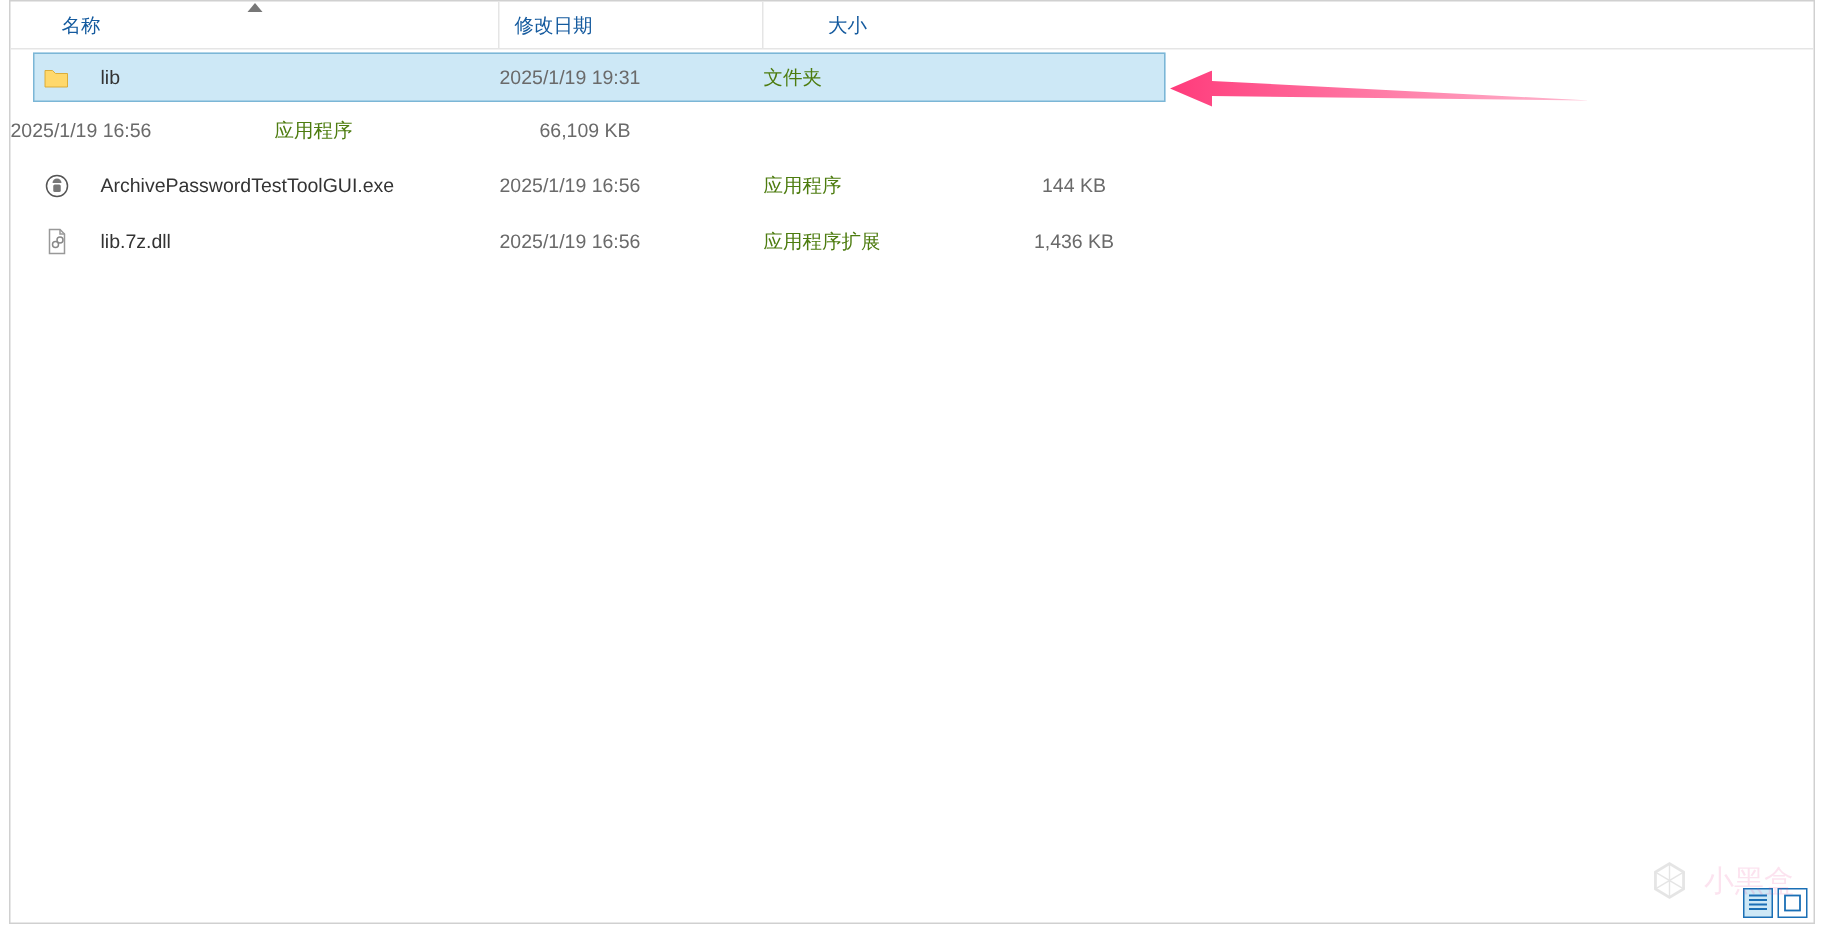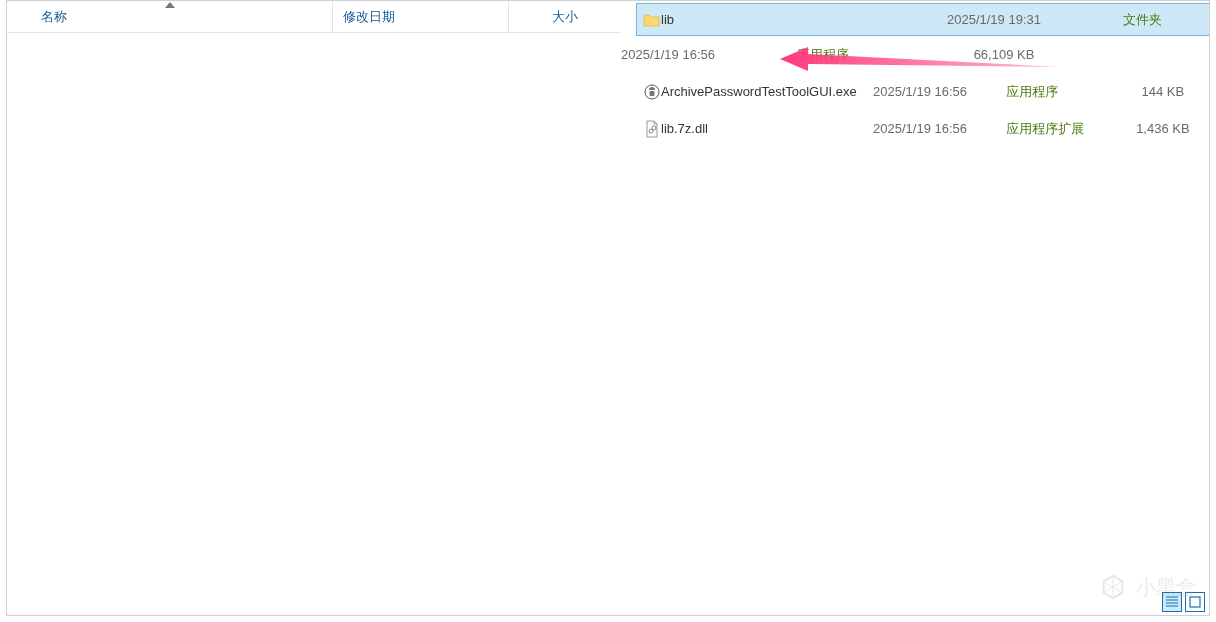--- a/index.html
+++ b/index.html
@@ -14,21 +14,21 @@
     }
     .window {
       position: absolute;
       left: 6px;
       top: 0;
       right: 6px;
       bottom: 6px;
       border: 1px solid #d0d0d0;
       background: #fff;
       display: flex;
-      flex-direction: row;
+      flex-direction: column;
     }
     .header-row {
       display: flex;
       align-items: stretch;
       height: 32px;
       border-bottom: 1px solid #e5e5e5;
       color: #145a9e;
       font-size: 13px;
       user-select: none;
     }
@@ -67,21 +67,21 @@
       padding-left: 0;
     }
     .row.selected {
       margin: 2px 0 0 15px;
       width: 755px;
       background: #cde8f6;
       border: 1px solid #7bb6d6;
       height: 33px;
     }
     .cell { display: flex; align-items: center; }
-    .c-name { width: 326px; padding-left: 22px; gap: 0; }
+    .c-name { width: 326px; padding-left: 22px; gap: 20px; }
     .row.selected .c-name { padding-left: 6px; width: 310px; }
     .c-date { width: 176px; color: #6a6a6a; }
     .c-type { width: 154px; color: #4d7c0f; }
     .c-size { width: 112px; justify-content: center; color: #6a6a6a; padding-right: 6px; }
     .icon {
       width: 18px; height: 18px; flex: 0 0 18px;
       display: flex; align-items: center; justify-content: center;
     }
     
     .arrow {
@@ -109,21 +109,21 @@
     }
     
     .watermark {
       position: absolute;
       right: 20px;
       bottom: 20px;
       display: flex;
       align-items: center;
       gap: 8px;
       opacity: 0.15;
-      color: #737373;
+      color: #ec4899;
       font-size: 20px;
       pointer-events: none;
       justify-content: center;
     }
   </style>
 </head>
 <body>
 
 <div class="window">
 

